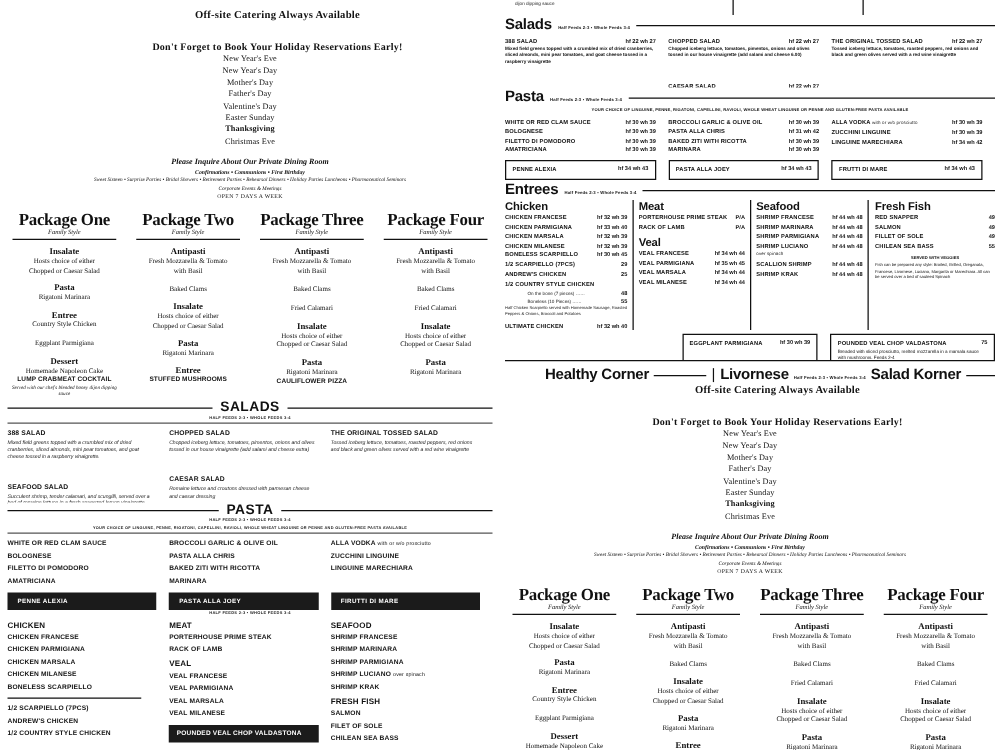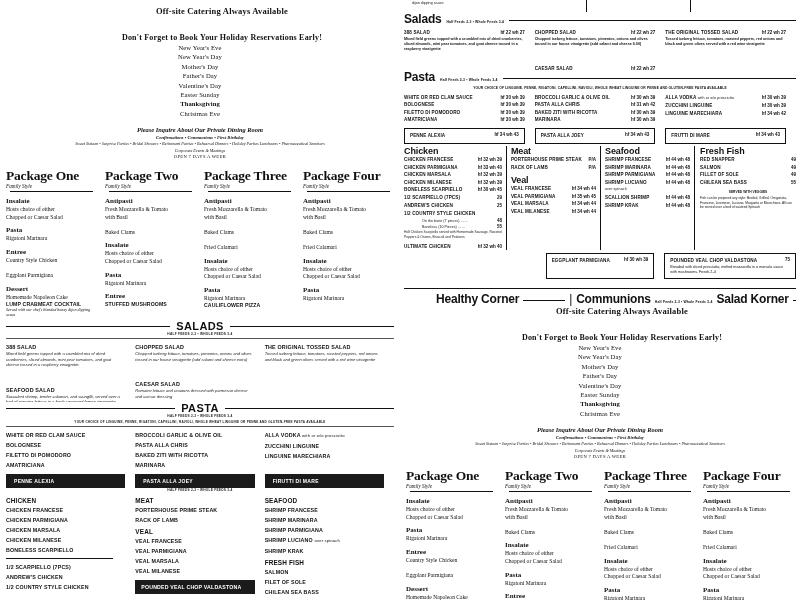--- a/index.html
+++ b/index.html
@@ -31,21 +31,21 @@
     font-family: "Liberation Serif", serif;
     font-style: italic; font-weight: bold;
     font-size: 6.4px; line-height: 9px;
   }
   .cat-ital.sm { font-size: 4.6px; line-height: 7px; font-weight: bold; }
   .cat-ital.xs { font-size: 4.2px; line-height: 6.4px; font-weight: normal; font-style: italic;}
   .cat-open { font-family:"Liberation Serif",serif; font-size: 4.6px; letter-spacing:.3px; }
 
   
   .pkg-row { display: flex; }
-  .pkg-col { flex: 1; text-align: left; padding: 0 4px; }
+  .pkg-col { flex: 1; text-align: center; padding: 0 4px; }
   .pkg-name {
     font-family: "Liberation Serif", serif;
     font-size: 13.5px; font-weight: bold; letter-spacing: -.2px;
     line-height: 15px;
   }
   .pkg-sub {
     font-family: "Liberation Serif", serif;
     font-style: italic; font-size: 5.2px; margin-top: 0px;
   }
   .pkg-rule { border-top: 1px solid #111; margin: 2px 4px 3px 4px; }
@@ -546,20 +546,25 @@
         <div class="c3">
           <div class="r-box">
             <span class="r-name">FRUTTI DI MARE</span>
             <span class="r-price">hf 34 wh 43</span>
           </div>
         </div>
       </div>
   </div>
 
   <div class="pane" style="left:404px; top:144px; width:392px;">
+    <div class="r-sec-head">
+      <div class="r-sec-name">Entrees</div>
+      <div class="r-sec-note">Half Feeds 2-3 • Whole Feeds 3-4</div>
+      <div class="r-sec-line"></div>
+    </div>
 
     <div style="display:flex;margin-top:2px;">
 
       <div style="width:26%;padding-right:4px;">
         <div class="r-cat">Chicken</div>
         <div id="r-chicken">
             <div class="r-item">
               <span class="r-name">CHICKEN FRANCESE</span>
               <span class="r-price">hf 32 wh 39</span>
             </div>
@@ -709,21 +714,21 @@
       </div>
     </div>
   </div>
 
   <div class="pane" style="left:404px; top:288px; width:392px;">
     <div class="hrule" style="margin-bottom:3px;"></div>
     <div style="display:flex;align-items:baseline;gap:4px;padding-left:32px;">
       <div class="r-sec-name">Healthy Corner</div>
       <div style="width:42px;border-bottom:1px solid #111;transform:translateY(-2px);"></div>
       <div class="r-sec-name" style="font-weight:normal;">|</div>
-      <div class="r-sec-name">Communions</div>
+      <div class="r-sec-name">Livornese</div>
       <div class="r-sec-note">Half Feeds 2-3 • Whole Feeds 3-4</div>
       <div class="r-sec-name">Salad Korner</div>
       <div class="r-sec-line"></div>
     </div>
   </div>
 
   <div class="pane" style="left:400px; top:306px; width:400px;">
     <div class="cat-block">
       <div class="cat-head cat-title1">Off-site Catering Always Available</div>
       <div style="height:17px"></div>

